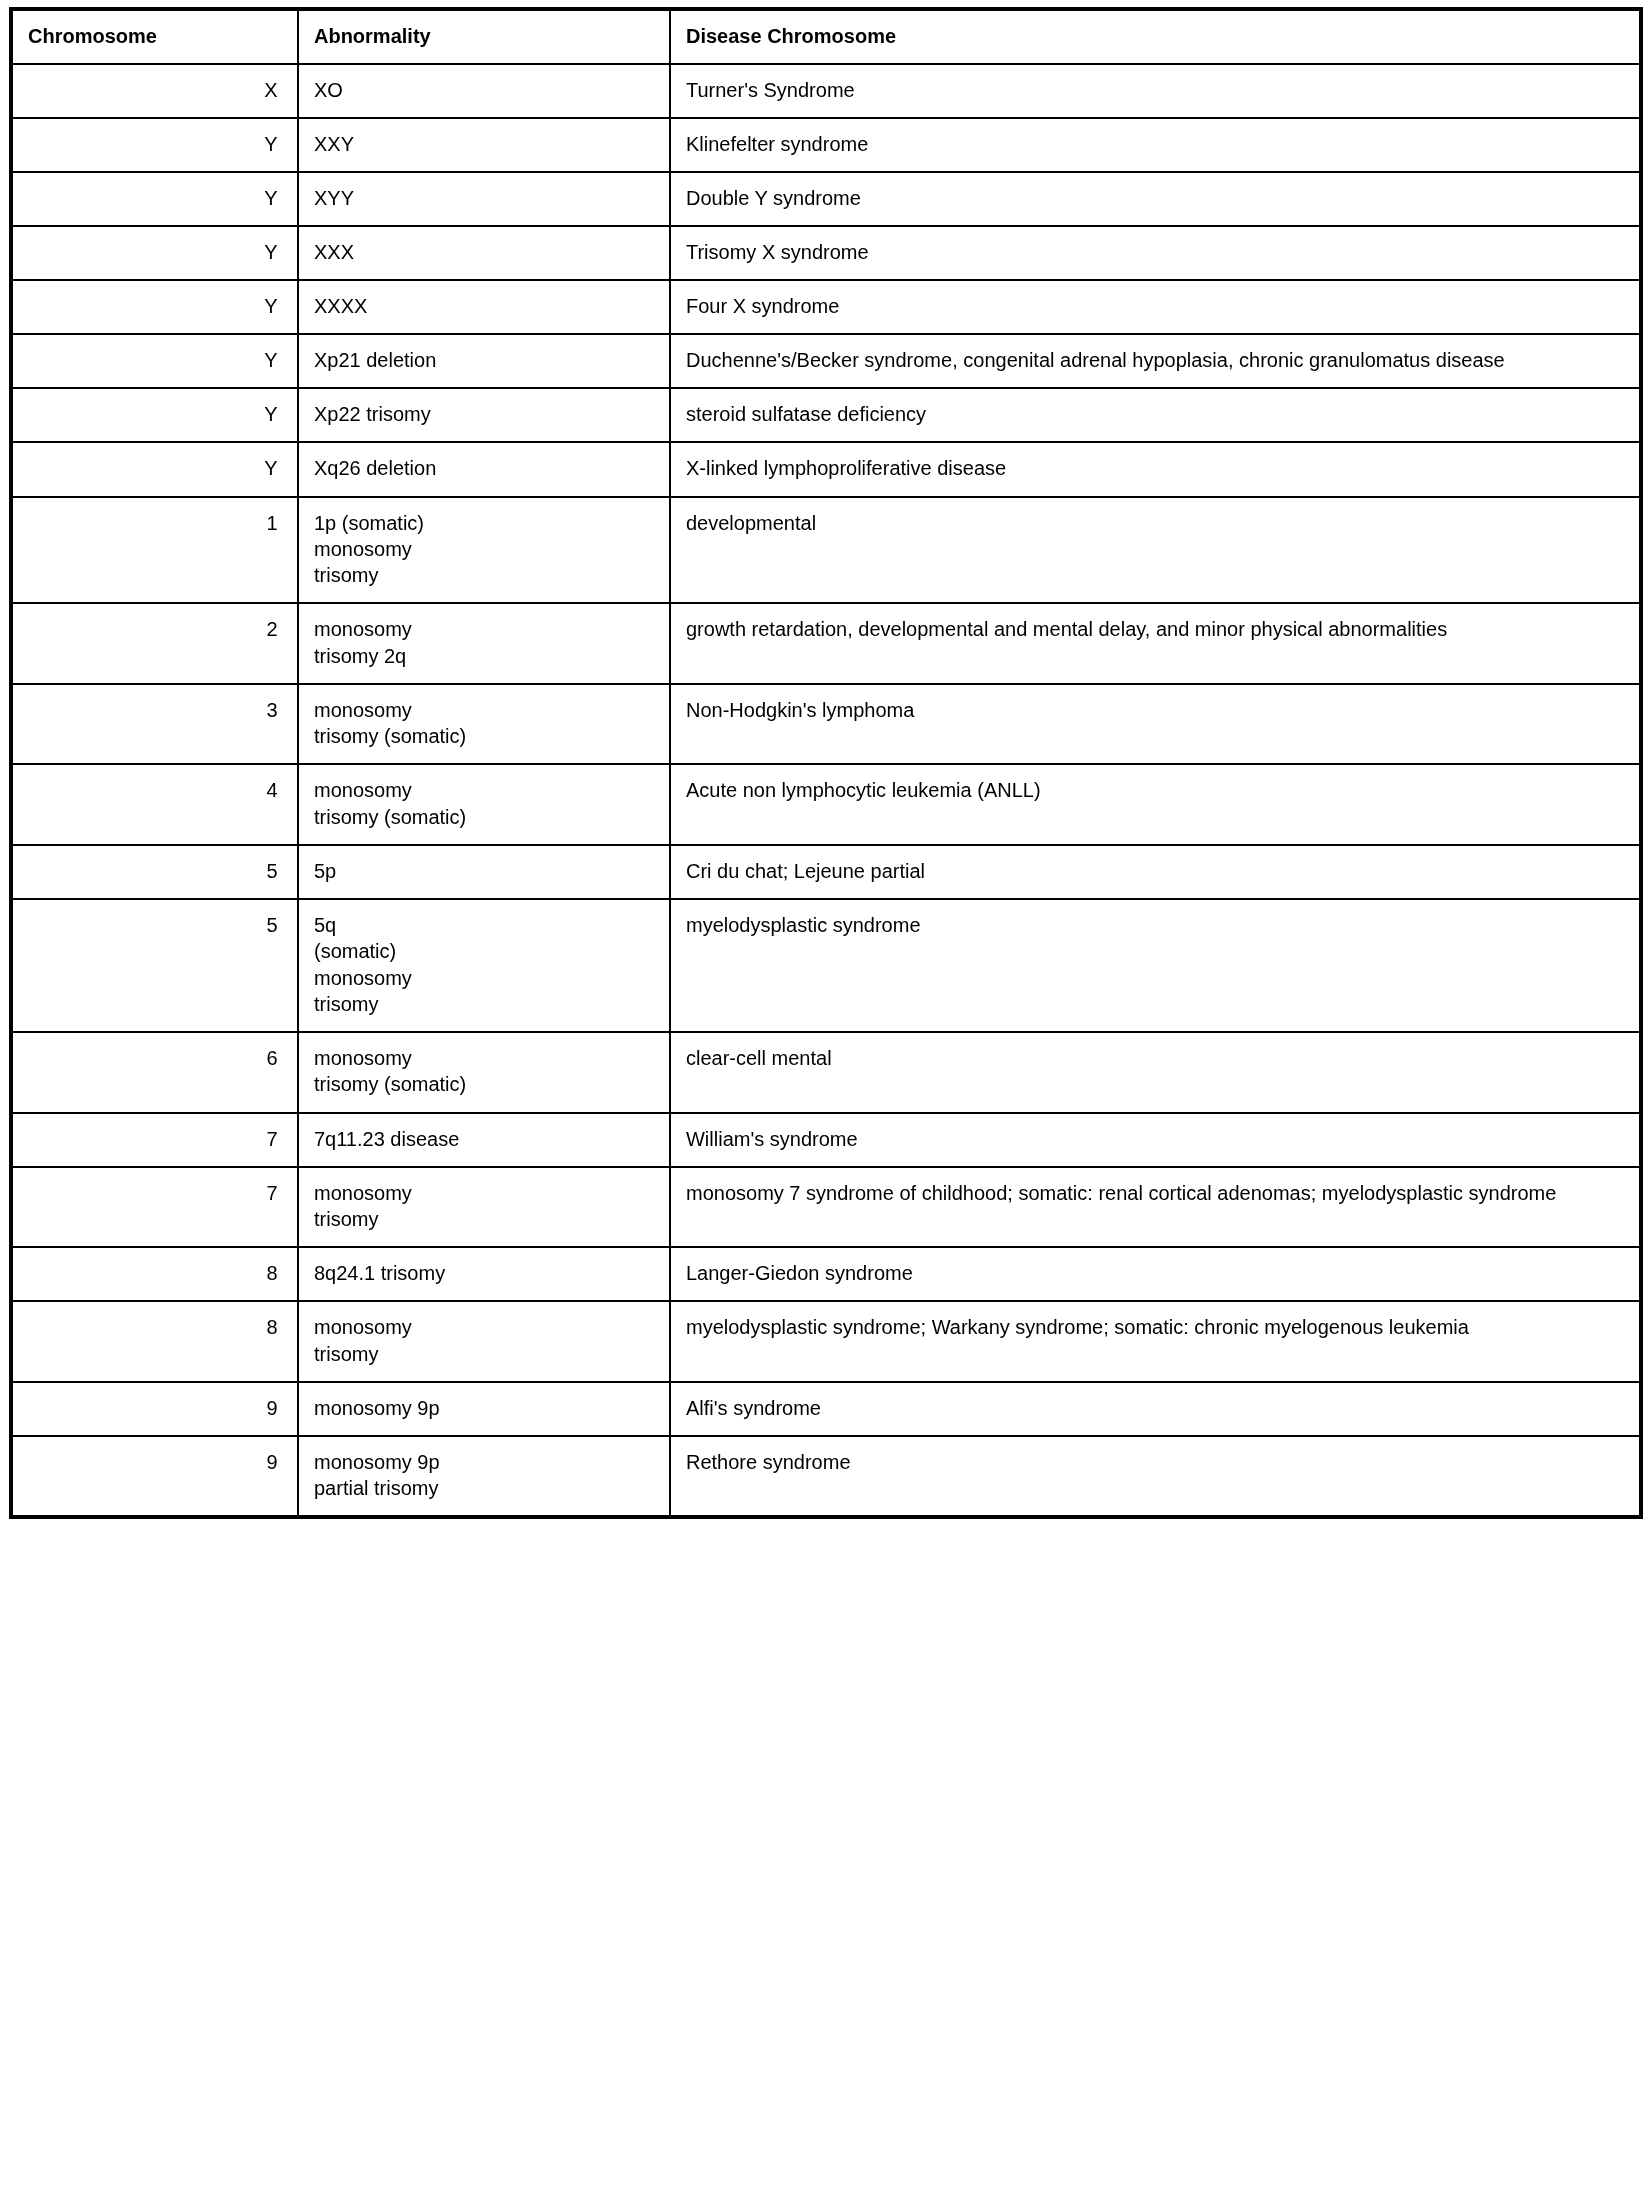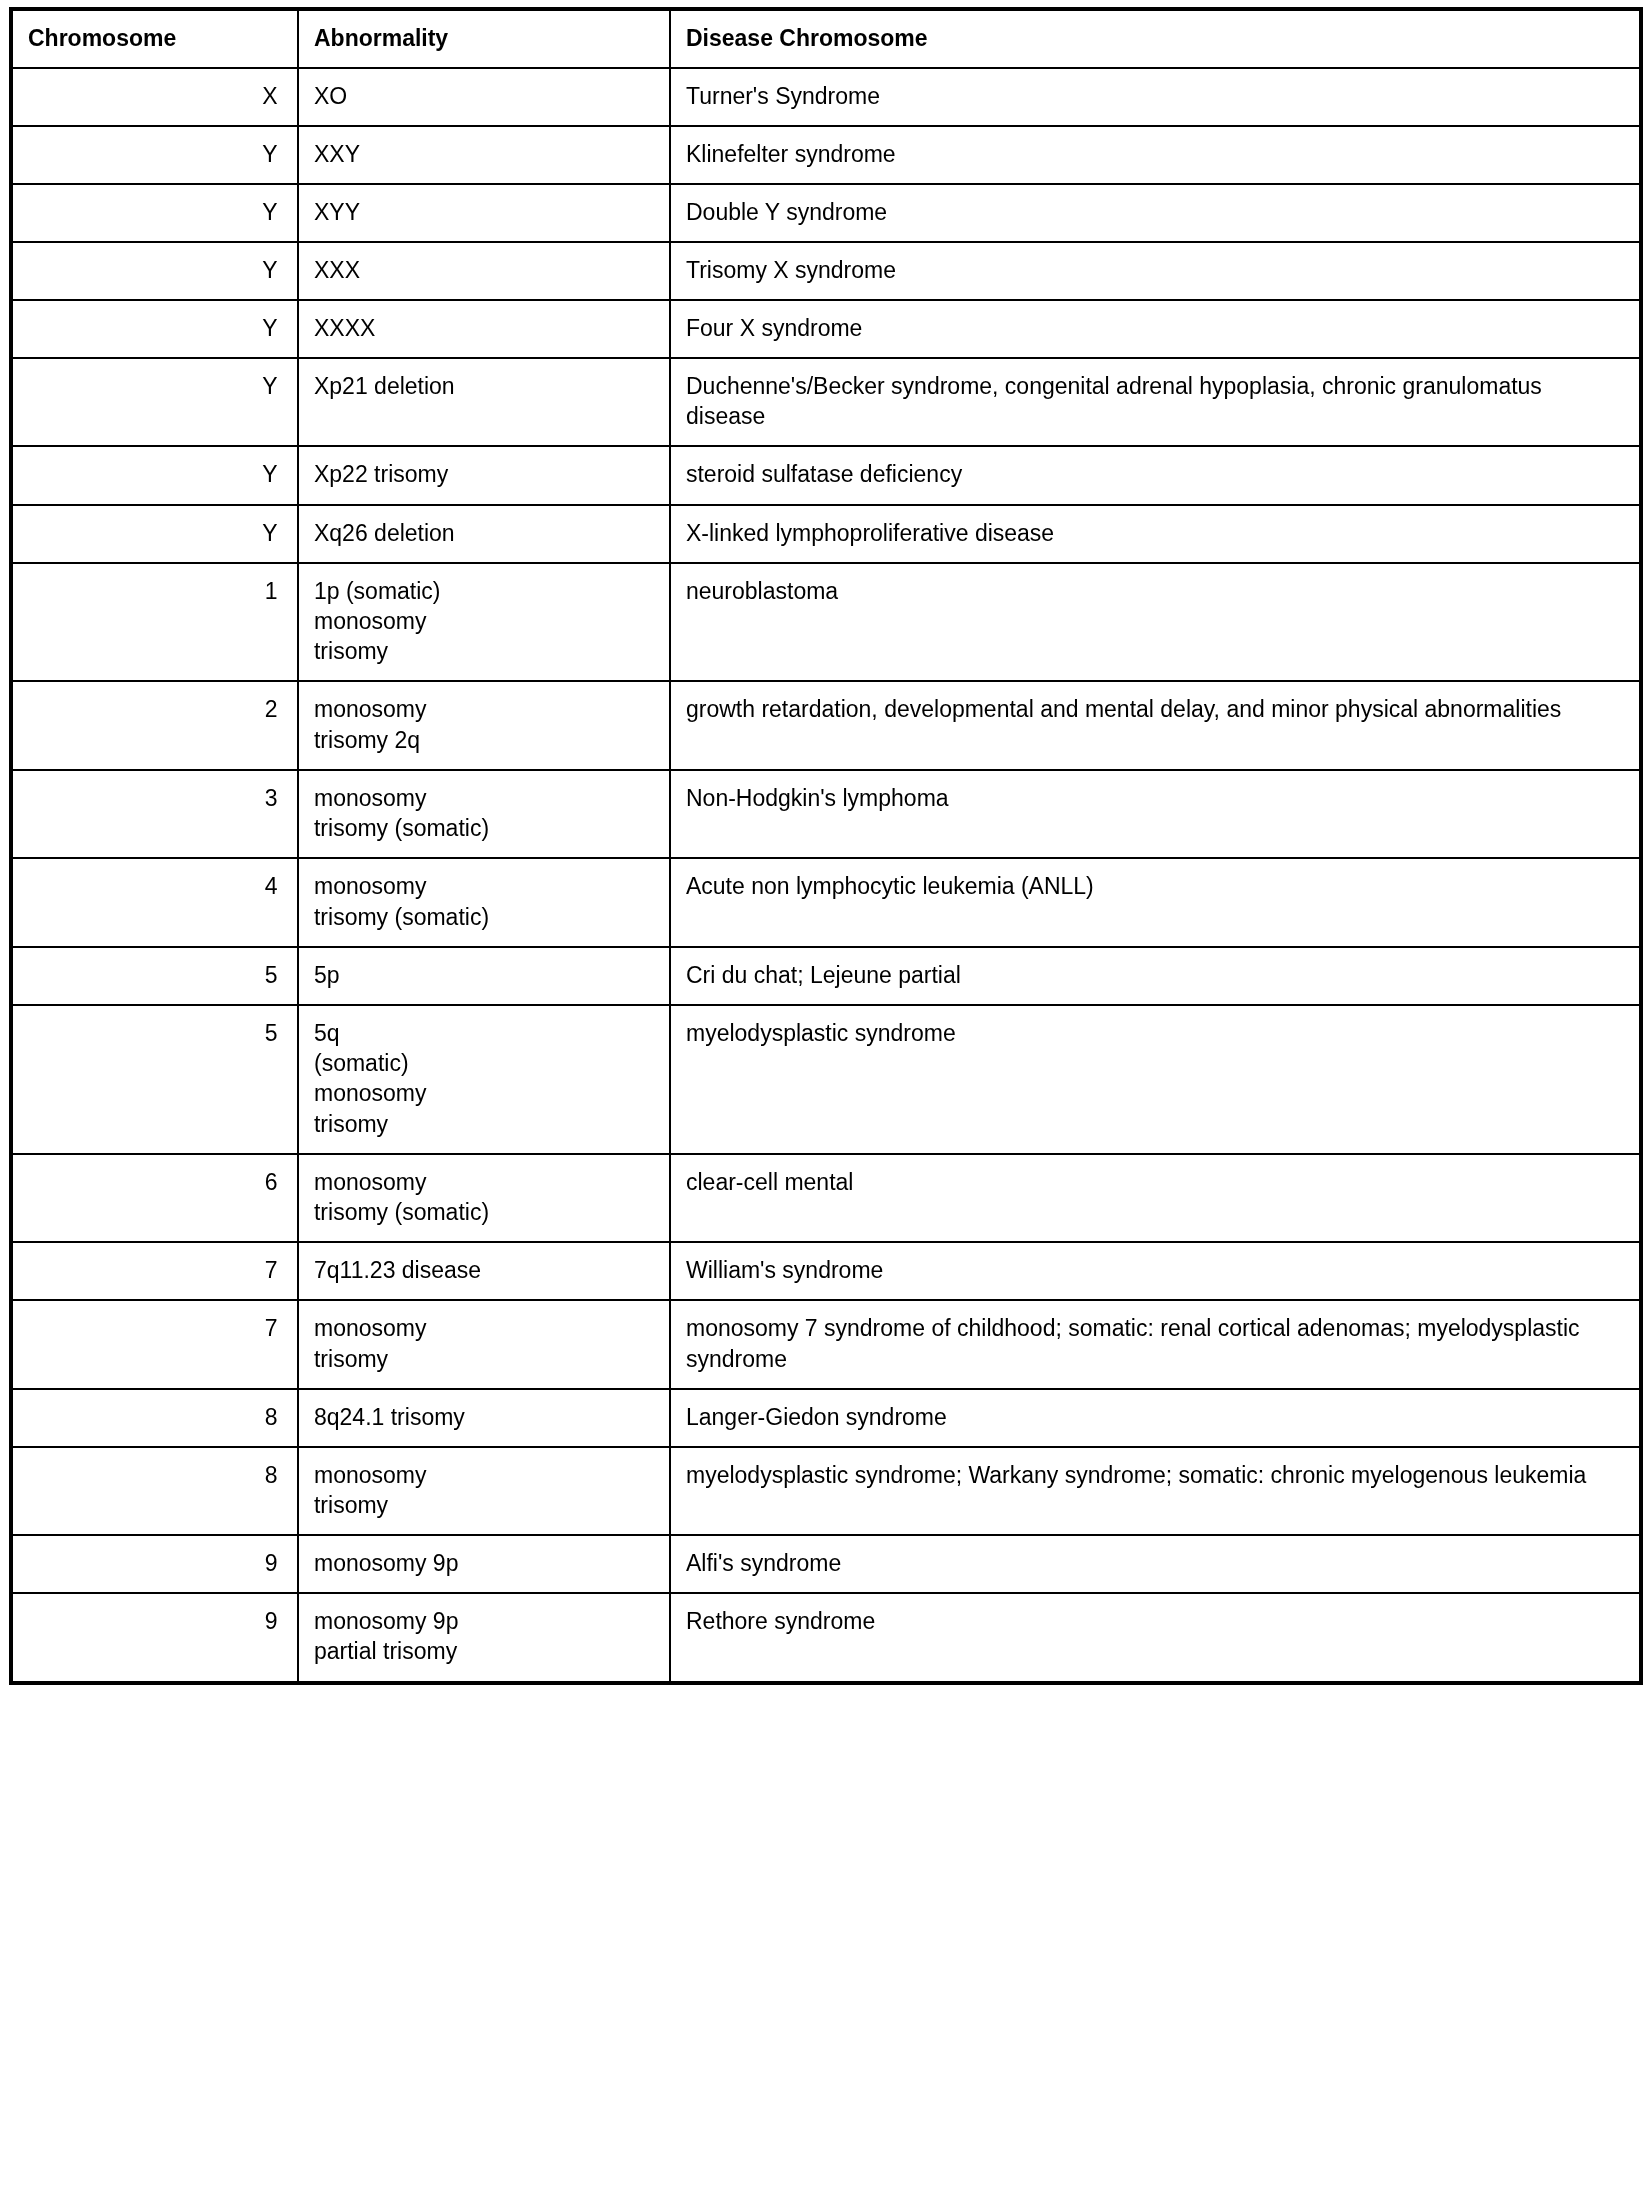--- a/index.html
+++ b/index.html
@@ -13,21 +13,21 @@
     min-height: 2204px;
     box-sizing: border-box;
     padding: 6.8px 8.6px;
     background: #ffffff;
   }
   table.data-table {
     width: 100%;
     border-collapse: collapse;
     border: 4.3px solid #000000;
     table-layout: fixed;
-    font-size: 23px;
+    font-size: 20px;
     line-height: 1.32;
     color: #000000;
   }
   table.data-table th,
   table.data-table td {
     border: 2.6px solid #000000;
     padding: 12px 15.4px 13.7px 15.4px;
     vertical-align: top;
     text-align: left;
     white-space: pre-line;
@@ -100,21 +100,21 @@
         <tr>
           <td class="chrom">Y</td>
           <td>Xq26 deletion</td>
           <td>X-linked lymphoproliferative disease</td>
         </tr>
         <tr>
           <td class="chrom">1</td>
           <td>1p (somatic)
 monosomy
 trisomy</td>
-          <td>neuroblastoma</td>
+          <td>developmental</td>
         </tr>
         <tr>
           <td class="chrom">2</td>
           <td>monosomy
 trisomy 2q</td>
           <td>growth retardation, developmental and mental delay, and minor physical abnormalities</td>
         </tr>
         <tr>
           <td class="chrom">3</td>
           <td>monosomy

